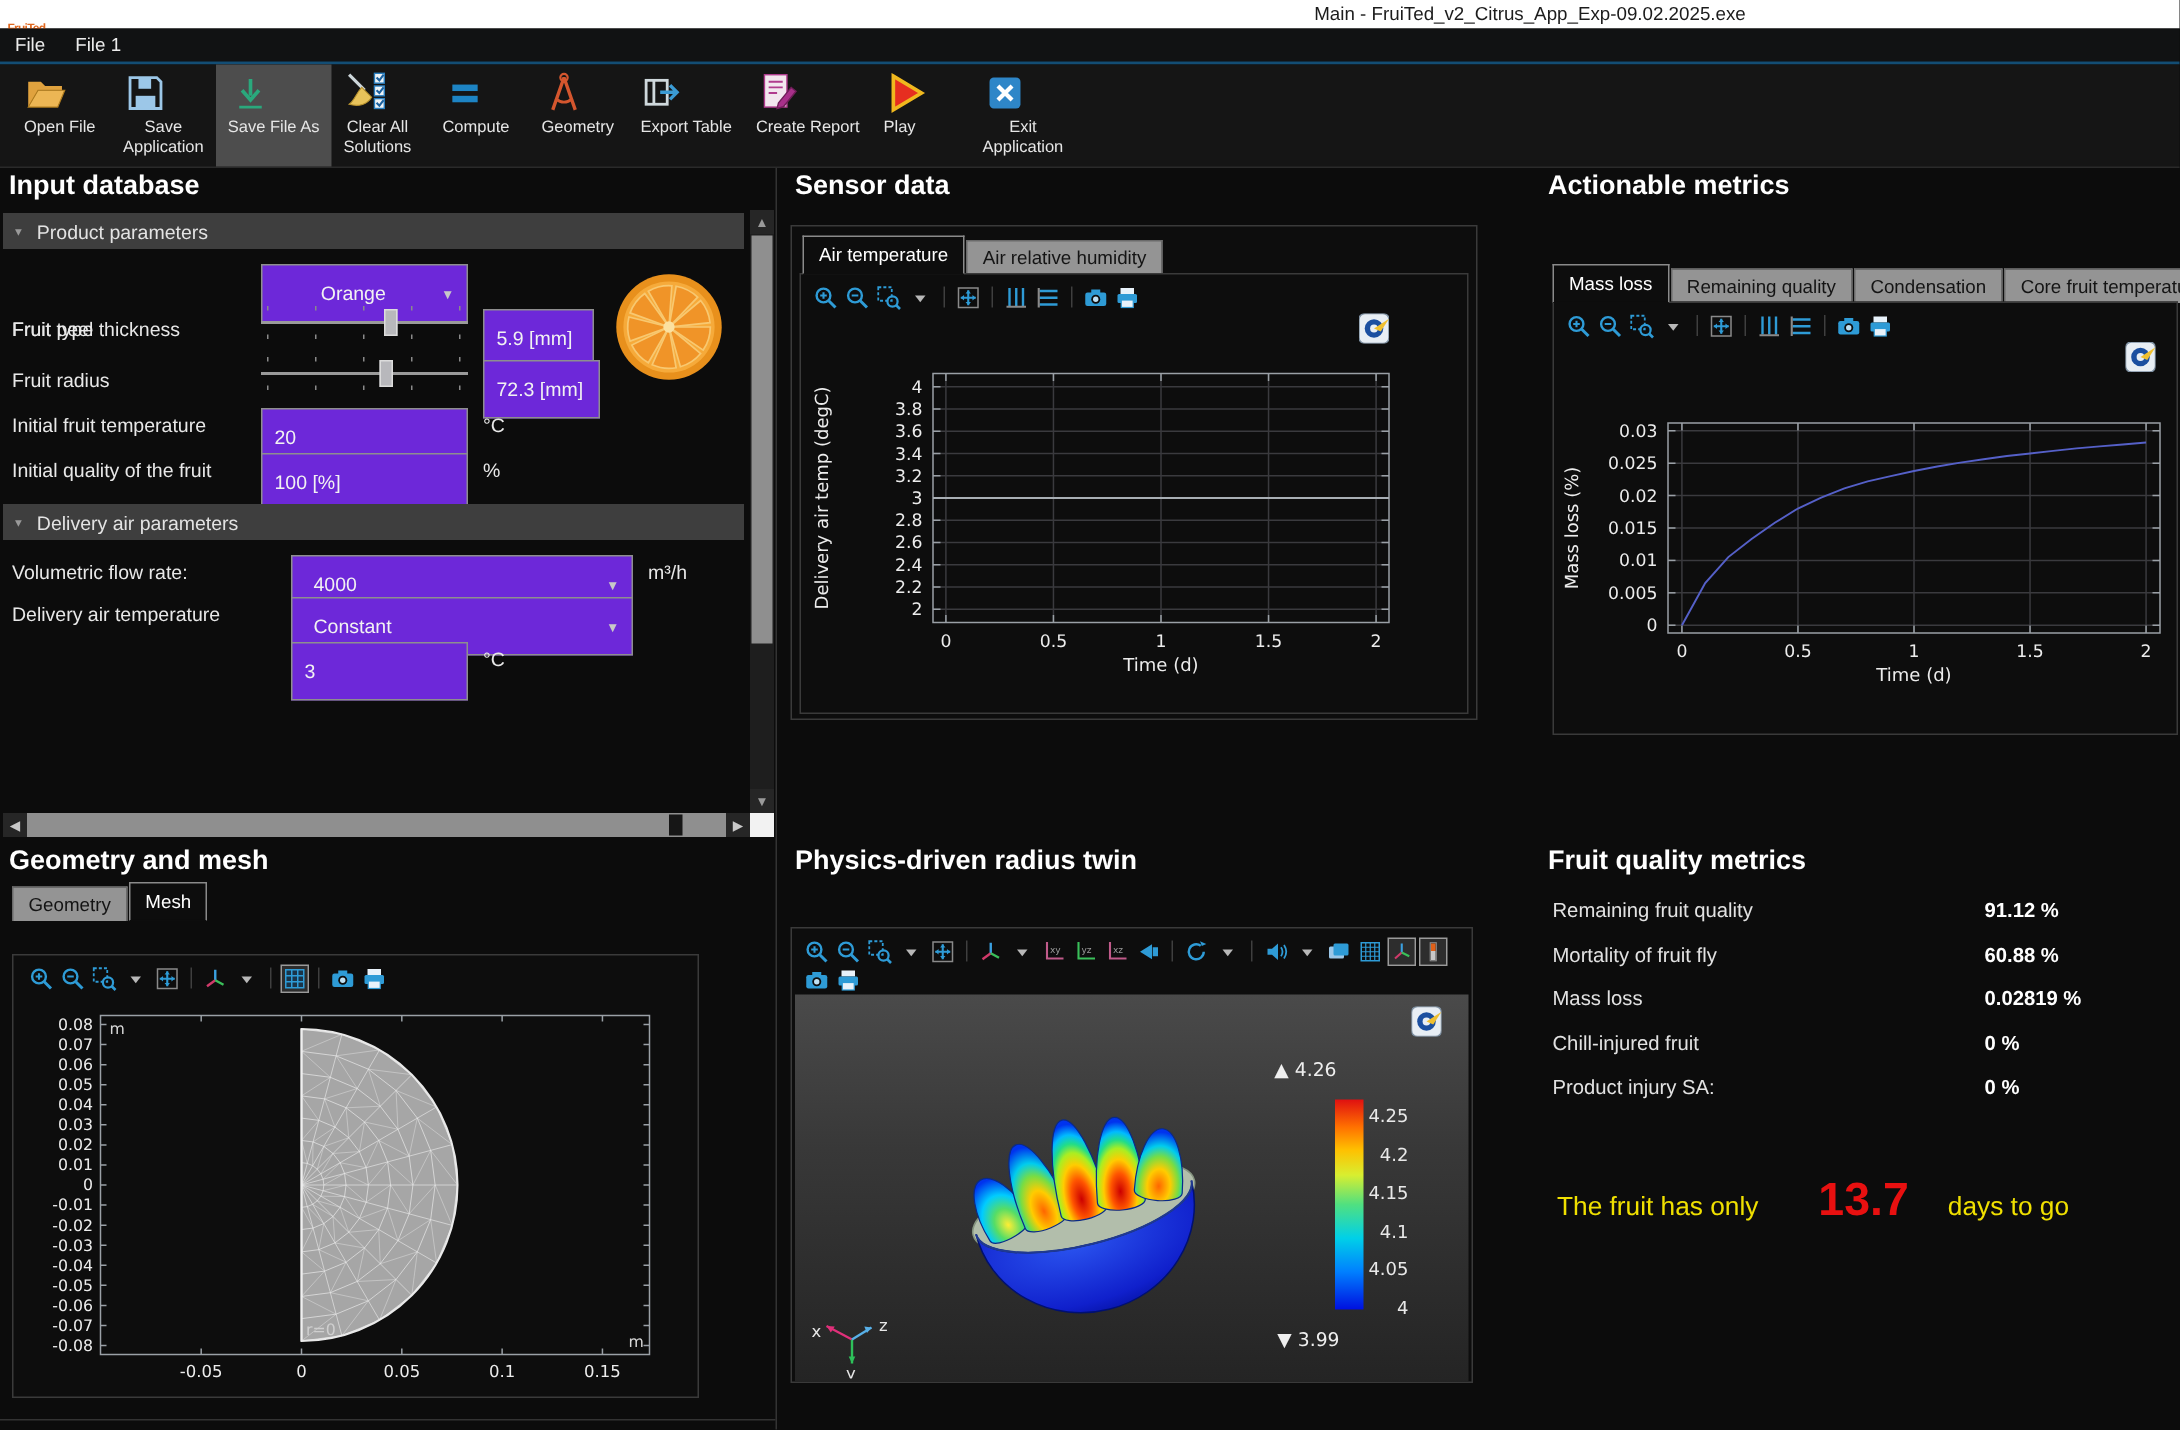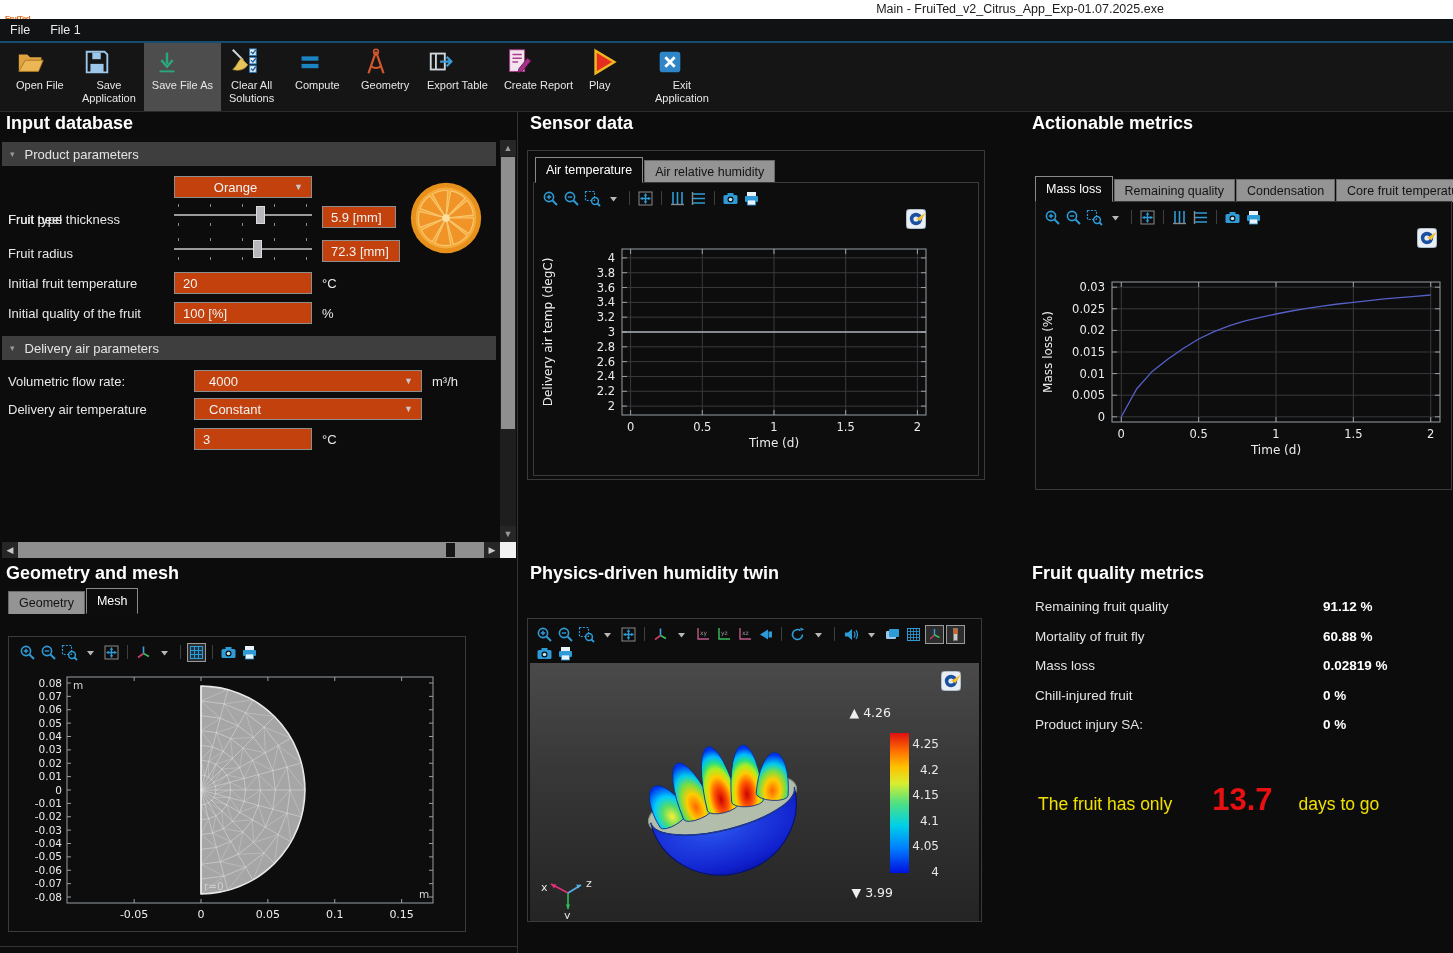--- a/index.html
+++ b/index.html
@@ -28,21 +28,21 @@
   .tabs { position:absolute; display:flex; align-items:flex-end; }
   .tab { height:23px; padding:0 10px; display:flex; align-items:center; font-size:12.5px; background:#949494; color:#141414; border:1px solid #6a6a6a; border-bottom:none; margin-right:1px; white-space:nowrap; }
   .tab.active { height:26px; background:#0d0d0d; color:#ffffff; border:1px solid #8a8a8a; border-bottom:1px solid #0d0d0d; z-index:2; }
   
   .ptb { position:absolute; display:flex; align-items:center; gap:4px; height:20px; }
   .picon { width:17px; height:17px; display:inline-flex; align-items:center; justify-content:center; }
   .picon.on { outline:1px solid #9a9a9a; background:#2d2d2d; }
   .psep { width:1px; height:14px; background:#3f3f3f; margin:0 3px; }
   
   .formlabel { position:absolute; font-size:13px; color:#e8e8e8; white-space:nowrap; }
-  .field { position:absolute; height:22px; background:#c2410c; border:1px solid #8e8e8e; color:#f2f2f2; font-size:13px; display:flex; align-items:center; padding:0 8px; }
+  .field { position:absolute; height:39px; background:#6d28d9; border:1px solid #8e8e8e; color:#f2f2f2; font-size:13px; display:flex; align-items:center; padding:0 8px; }
   .select { justify-content:space-between; }
   .select .caret { color:#c8c8c8; font-size:9px; margin-left:6px; }
   .unit { position:absolute; font-size:13px; color:#e8e8e8; }
   .sechdr { position:absolute; left:0; width:494px; height:24px; background:#3e3e3e; display:flex; align-items:center; }
   .sechdr .tri { color:#9a9a9a; font-size:9px; margin:0 10px 0 8px; }
   .sechdr .stext { font-size:13px; color:#e3e3e3; }
   
   .slider { position:absolute; width:138px; height:26px; }
   .slider .track { position:absolute; left:0; right:0; top:12px; height:2px; background:#9a9a9a; }
   .slider .tick { position:absolute; width:1px; height:3px; background:#8a8a8a; }
@@ -71,21 +71,21 @@
   
   .cbar { position:absolute; width:19px; background:linear-gradient(to top,#0010e0 0%,#0080ff 18%,#00d0e8 34%,#50e080 50%,#d8ee30 64%,#ffc000 76%,#ff7000 87%,#e01010 100%); }
   .cbar-tick { position:absolute; font-size:12px; color:#e8e8e8; font-family:"DejaVu Sans",sans-serif; }
   .cbar-max,.cbar-min { position:absolute; font-size:12.5px; color:#efefef; font-family:"DejaVu Sans",sans-serif; }
 </style>
 </head>
 <body>
 
 <div class="titlebar">
   <span class="applogo">FruiTed</span>
-  <span class="apptitle">Main - FruiTed_v2_Citrus_App_Exp-01.07.2025.exe</span>
+  <span class="apptitle">Main - FruiTed_v2_Citrus_App_Exp-09.02.2025.exe</span>
 </div>
 <div class="menubar" id="menubar">
     <div class="menuitem">File</div>
     <div class="menuitem">File 1</div>
   </div>
 <div class="accentline"></div>
 <div class="toolbar" id="main-toolbar">
     <div class="tb-btn">
       <span class="ticon"><svg viewBox="0 0 32 32">
           <path d="M3 26V8h9l3 3h12v3H10L3 26z" fill="#e0a23e"></path>
@@ -670,21 +670,21 @@
         <text x="309.6981132075472" y="206" text-anchor="middle" font-size="11.5px" fill="#ececec">1.5</text>
         <line x1="381.39622641509436" x2="381.39622641509436" y1="185" y2="190" stroke="#9aa0a6"></line>
         <line x1="381.39622641509436" x2="381.39622641509436" y1="24" y2="29" stroke="#9aa0a6"></line>
         <text x="381.39622641509436" y="206" text-anchor="middle" font-size="11.5px" fill="#ececec">2</text>
         <polyline points="86.0,107.0 390.0,107.0" fill="none" stroke="#a8aeb4" stroke-width="1.3"></polyline>
         <text transform="translate(16,107) rotate(-90)" text-anchor="middle" font-size="12px" fill="#ececec">Delivery air temp (degC)</text>
         <text x="238" y="222" text-anchor="middle" font-size="12px" fill="#ececec">Time (d)</text>
       </svg></div>
 </div>
 
-<div class="col-heading" style="left:530px;top:563px;">Physics-driven humidity twin</div>
+<div class="col-heading" style="left:530px;top:563px;">Physics-driven radius twin</div>
 <div class="panelbox" style="left:527px;top:618px;width:455px;height:304px;">
   <div class="ptb" id="twin-ptb1" style="left:8px;top:5px;">
       <span class="picon">
         <svg viewBox="0 0 17 17">
           <circle cx="7" cy="7" r="4.6" fill="none" stroke="#2e9bd6" stroke-width="1.6"></circle>
           <line x1="10.5" y1="10.5" x2="15" y2="15" stroke="#2e9bd6" stroke-width="2"></line>
           <path d="M7 4.8v4.4M4.8 7h4.4" stroke="#2e9bd6" stroke-width="1.4"></path>
         </svg>
       </span>
       <span class="picon">

